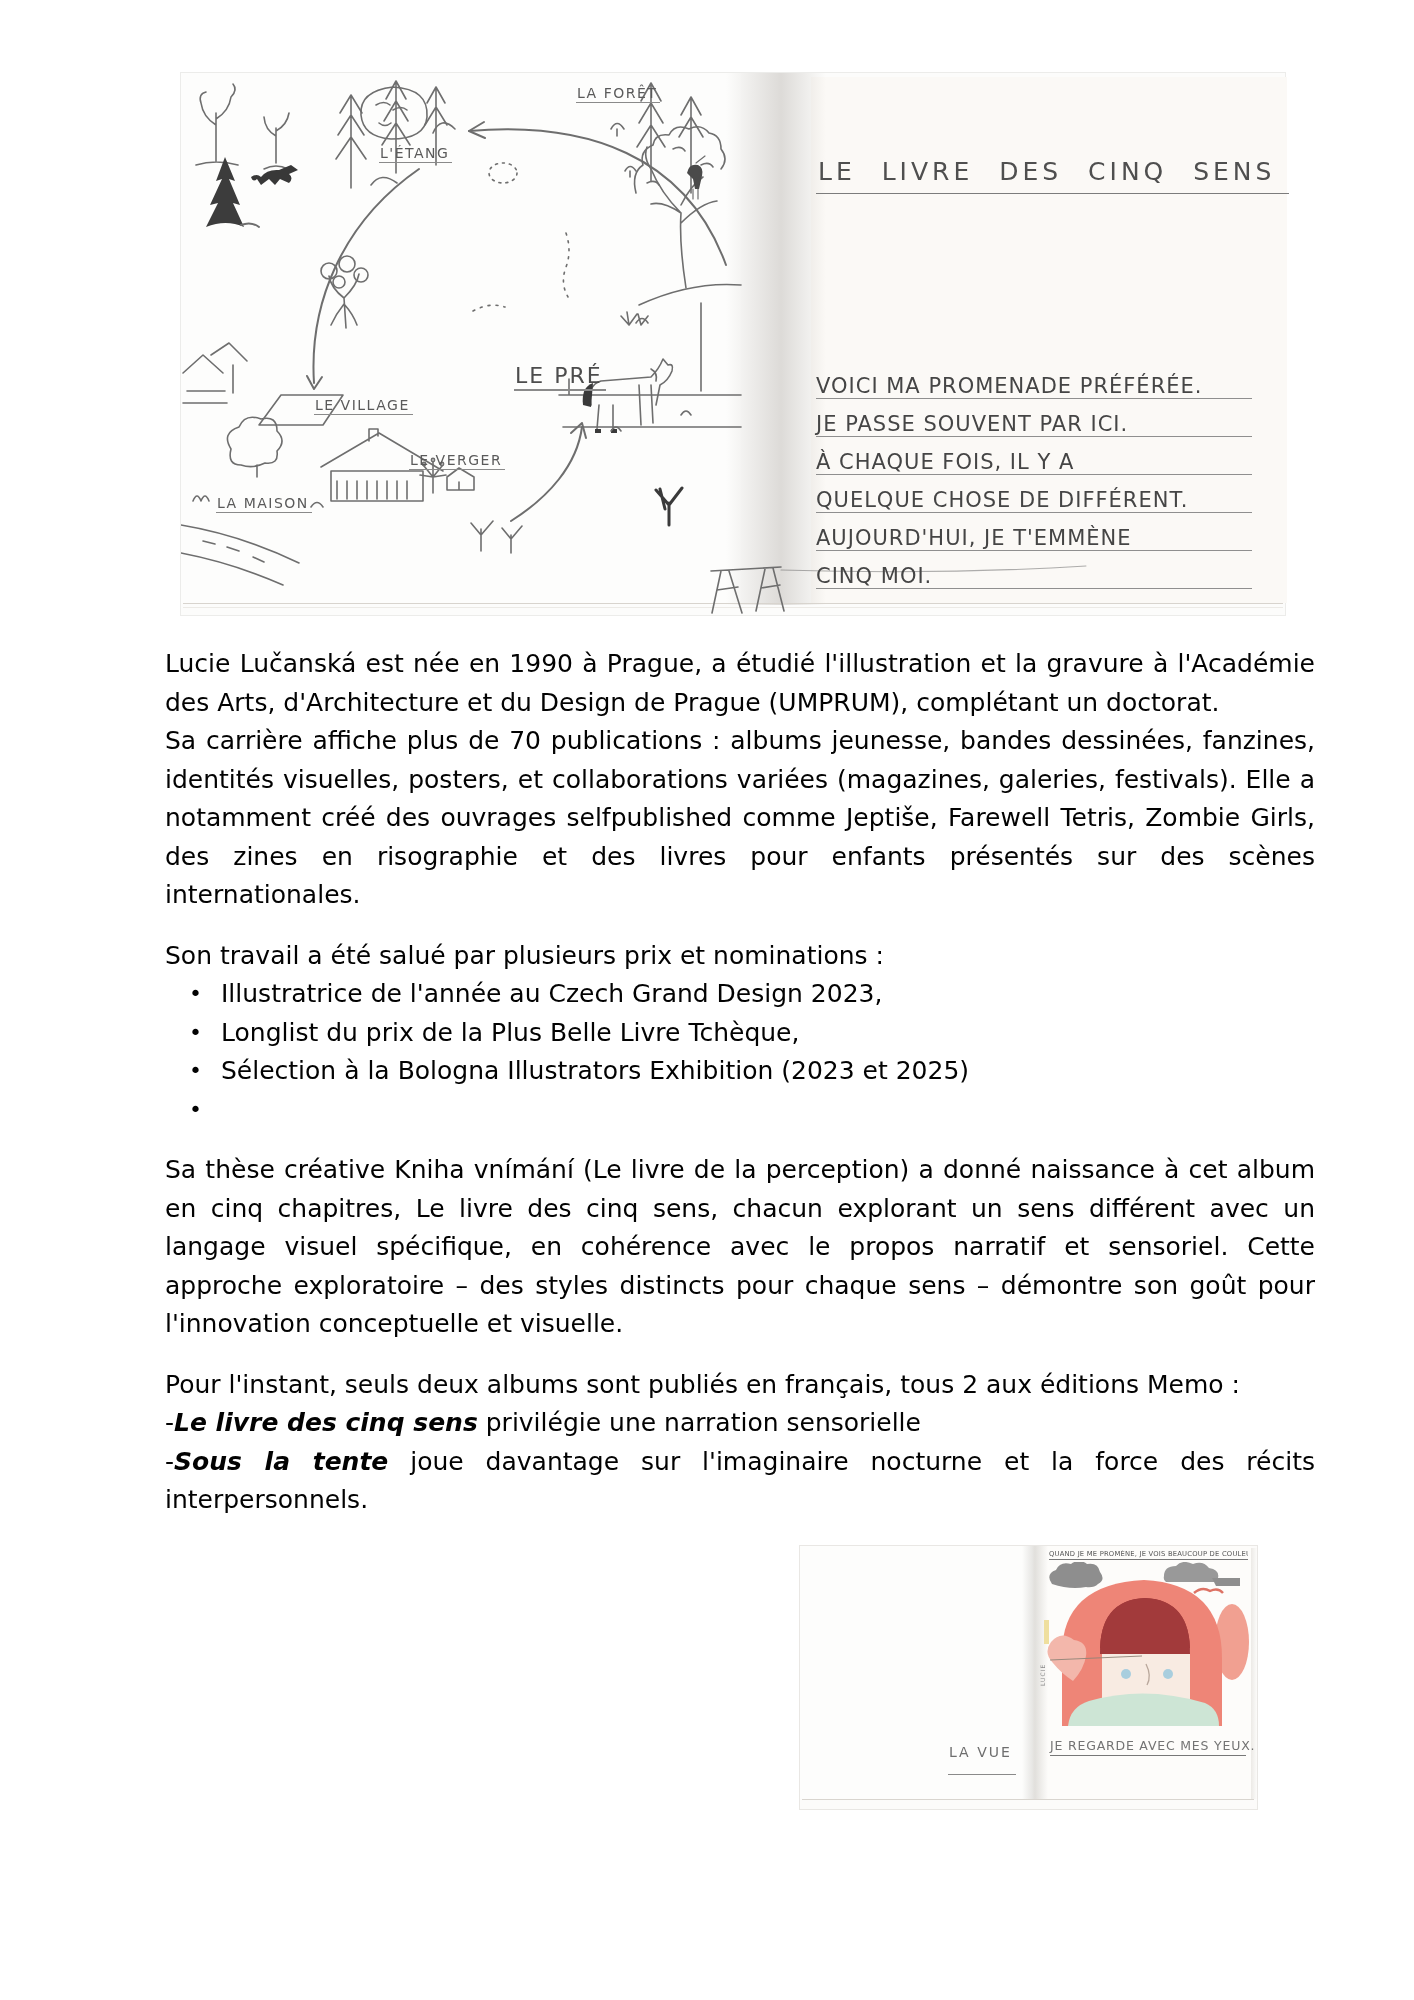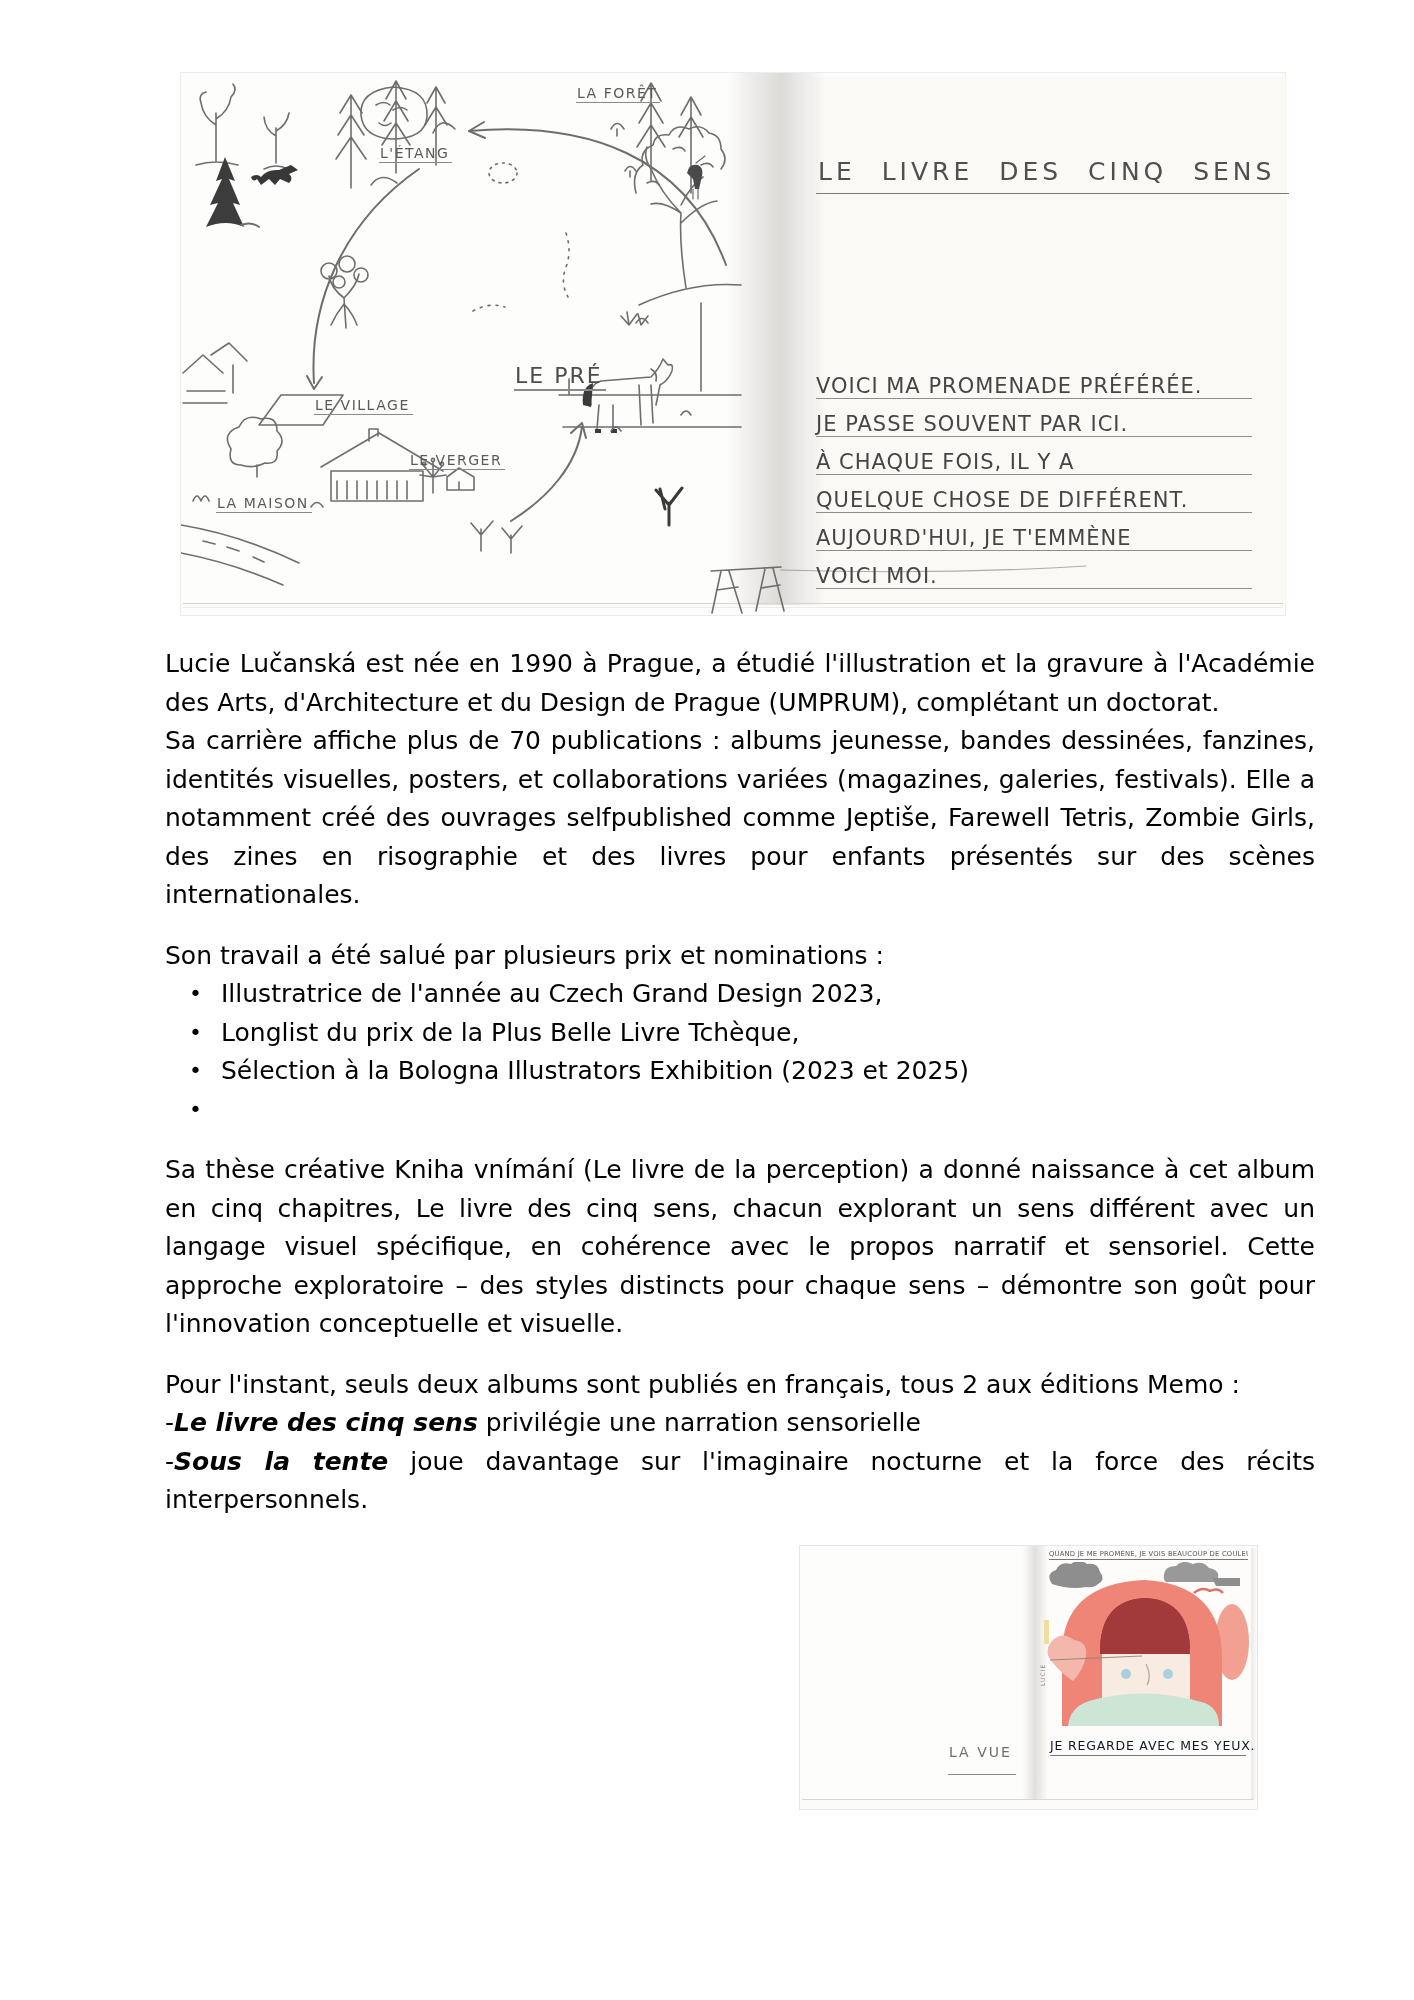--- a/index.html
+++ b/index.html
@@ -41,21 +41,21 @@
   .photo-bot .pr{position:absolute;left:233px;top:0;width:218px;height:253px;background:#fdfcfa;}
   .photo-bot .stack{position:absolute;left:451px;top:2px;width:6px;height:251px;
       background:linear-gradient(90deg,#eceae6,#fcfbfa);}
   .photo-bot .gut{position:absolute;left:222px;top:0;width:26px;height:253px;
       background:linear-gradient(90deg,rgba(0,0,0,0),rgba(100,95,85,.18) 50%,rgba(0,0,0,0));}
   .photo-bot .edge{position:absolute;left:2px;top:253px;width:452px;height:2px;border-top:1px solid #d9d5cf;}
   .lavue{position:absolute;left:148px;top:198px;font-size:14px;letter-spacing:2px;color:#6e6e6e;
          border-bottom:1px solid #8a8a8a;padding:0 4px 14px 1px;}
   .quand{position:absolute;left:249px;top:4px;width:199px;font-size:6.8px;letter-spacing:.2px;color:#555;
          border-bottom:1px solid #777;padding-bottom:1px;white-space:nowrap;overflow:hidden;}
-  .regarde{position:absolute;left:250px;top:192px;width:196px;font-size:12.5px;letter-spacing:.8px;color:#0f172a;
+  .regarde{position:absolute;left:250px;top:192px;width:196px;font-size:12.5px;letter-spacing:.8px;color:#737373;
          border-bottom:1px solid #777;padding-bottom:2px;white-space:nowrap;}
   .credit{position:absolute;left:239px;top:140px;font-size:6px;letter-spacing:1px;color:#8a8a8a;
           transform:rotate(-90deg);transform-origin:left top;}
 
   
   .footer{position:absolute;left:0;top:1822px;width:1414px;text-align:center;
           font-size:33px;line-height:44px;font-weight:bold;font-style:italic;
           letter-spacing:.5px;word-spacing:5px;color:#bf6161;}
 
   svg{position:absolute;left:0;top:0;}
@@ -161,21 +161,21 @@
     <div class="map-label" style="left:228px;top:379px;">LE VERGER</div>
     <div class="map-label" style="left:35px;top:422px;">LA MAISON</div>
 
     <div class="rp-title">LE LIVRE DES CINQ SENS</div>
     <div class="rp-lines">
       <div class="rp-line">VOICI MA PROMENADE PRÉFÉRÉE.</div>
       <div class="rp-line">JE PASSE SOUVENT PAR ICI.</div>
       <div class="rp-line">À CHAQUE FOIS, IL Y A</div>
       <div class="rp-line">QUELQUE CHOSE DE DIFFÉRENT.</div>
       <div class="rp-line">AUJOURD'HUI, JE T'EMMÈNE</div>
-      <div class="rp-line">VOICI MOI.</div>
+      <div class="rp-line">CINQ MOI.</div>
     </div>
   </div>
 
   <div class="bio">
     <p>Lucie Lučanská est née en 1990 à Prague, a étudié l'illustration et la gravure à l'Académie des Arts, d'Architecture et du Design de Prague (UMPRUM), complétant un doctorat.</p>
     <p>Sa carrière affiche plus de 70 publications : albums jeunesse, bandes dessinées, fanzines, identités visuelles, posters, et collaborations variées (magazines, galeries, festivals). Elle a notamment créé des ouvrages selfpublished comme Jeptiše, Farewell Tetris, Zombie Girls, des zines en risographie et des livres pour enfants présentés sur des scènes internationales.</p>
     <p class="nojust gap">Son travail a été salué par plusieurs prix et nominations :</p>
     <div class="awards">
       <div class="award">
         <span class="bullet">•</span>

